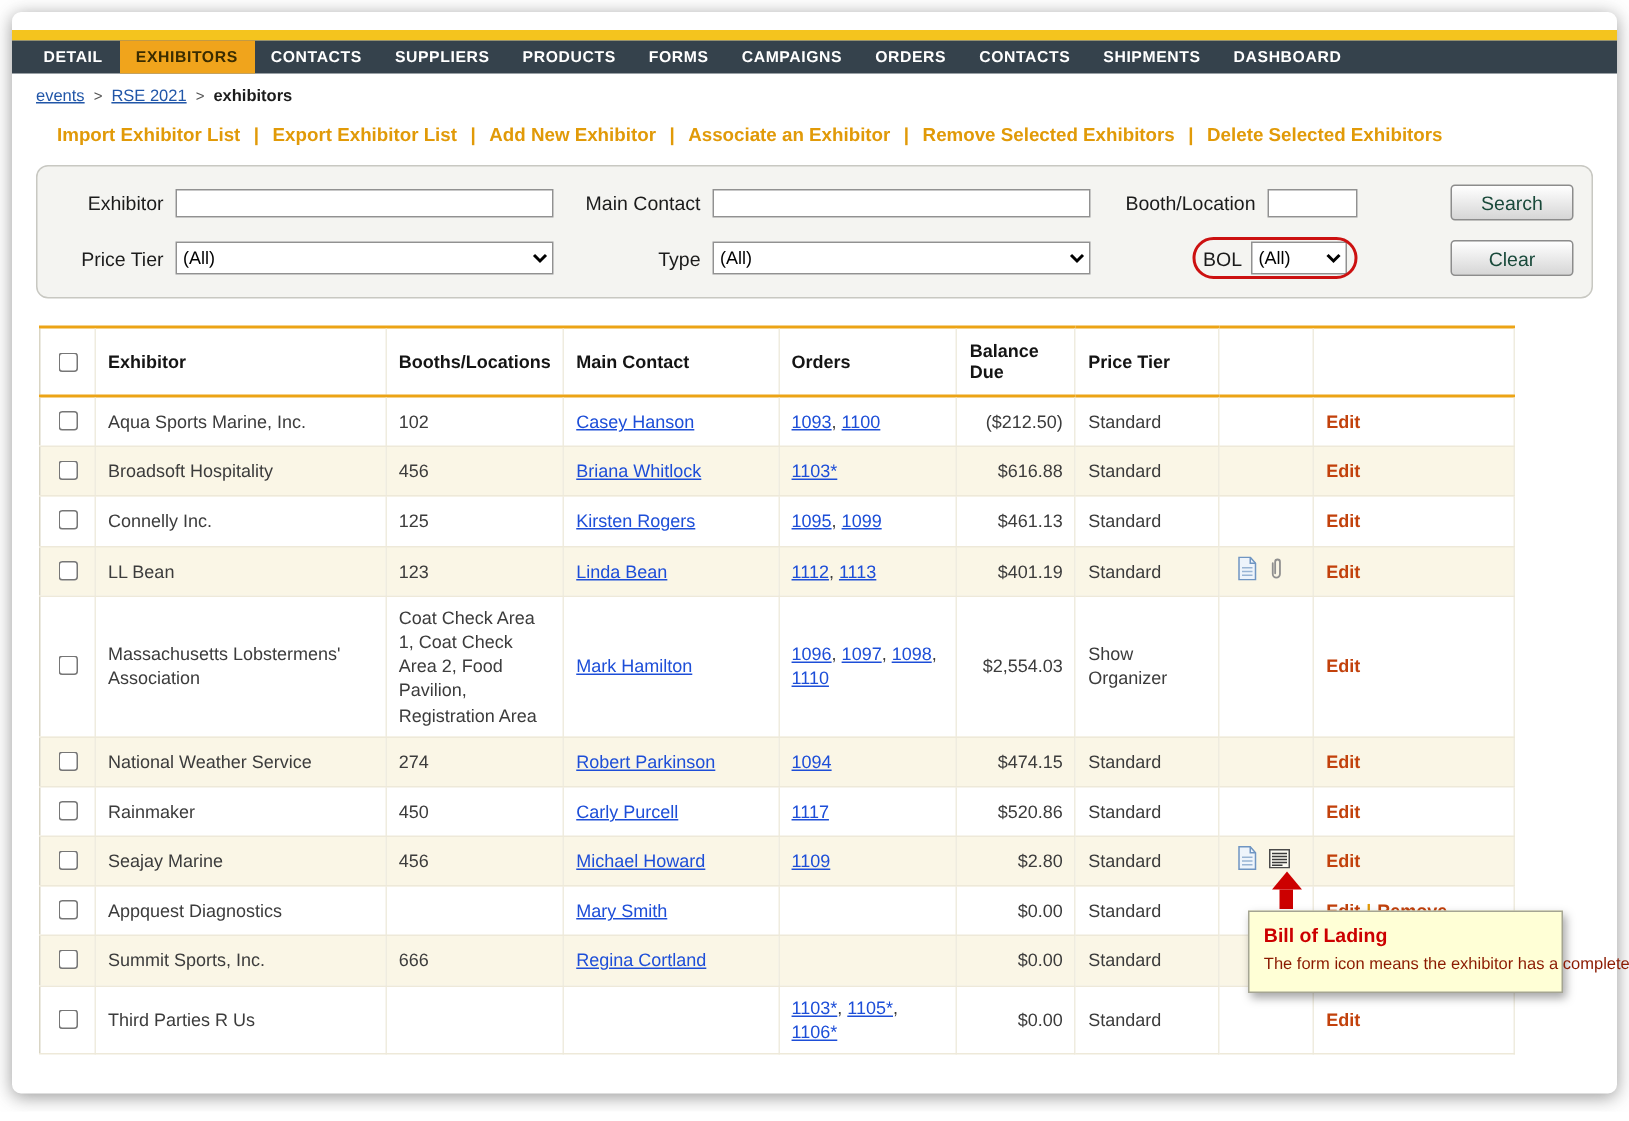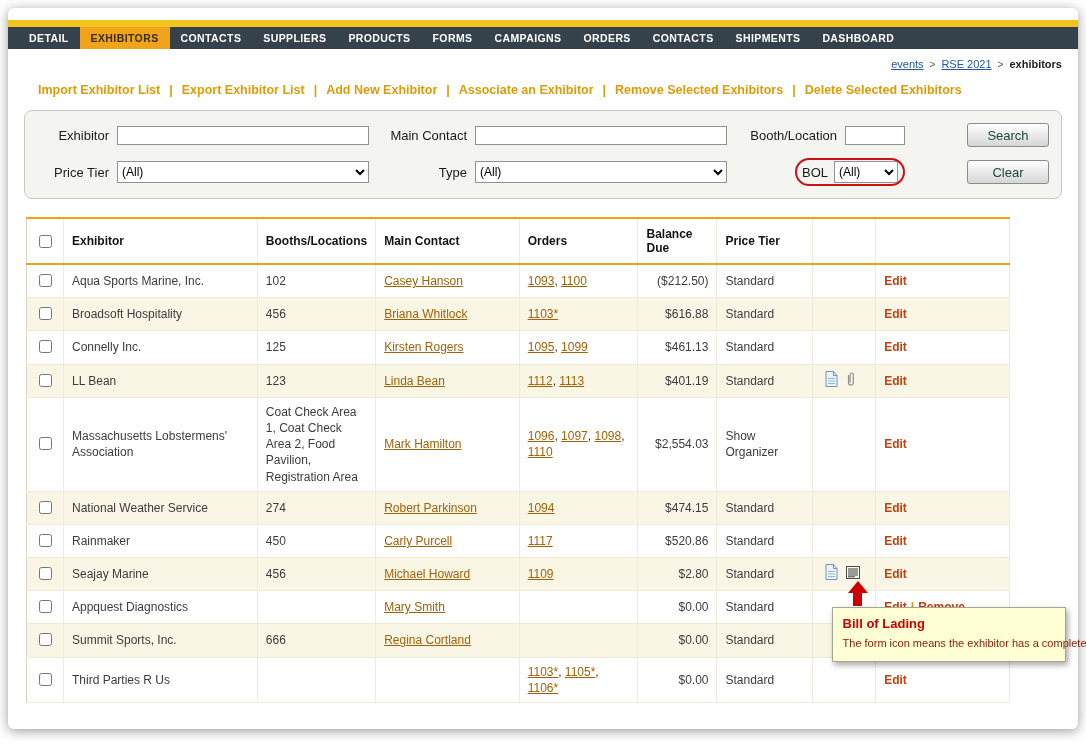--- a/index.html
+++ b/index.html
@@ -22,21 +22,21 @@
   .tab.active { background: #f2b01d; color: #453300; border-color: #c79a1e; }
   .goldbar { height: 7px; background: #f4c41e; }
   
   .subnav { background: #35424c; display: flex; align-items: stretch; padding-left: 10px; }
   .subnav-item {
     color: #fff; font-size: 10.5px; font-weight: bold; letter-spacing: .4px;
     padding: 5px 11px; cursor: pointer; display: flex; align-items: center;
   }
   .subnav-item.active { background: #f0a41c; color: #3a2c00; }
   
-  .breadcrumb { padding: 9px 16px 2px; font-size: 11px; color: #444; text-align: right; }
+  .breadcrumb { padding: 9px 16px 2px; font-size: 11px; color: #444; }
   .breadcrumb a { color: #2156a8; text-decoration: underline; cursor: pointer; }
   .breadcrumb .sep { margin: 0 6px; color: #555; font-size: 10px; }
   .breadcrumb .crumb-last { font-weight: bold; color: #1c1c1c; }
   .page-title { margin: 8px 16px 2px; font-size: 15.5px; font-weight: bold; color: #1c1c1c; }
   
   .actions { padding: 11px 16px 9px 30px; font-size: 12.5px; font-weight: bold; }
   .actions a { color: #e19a08; text-decoration: none; cursor: pointer; }
   .actions .pipe { color: #e19a08; margin: 0 9px; }
   
   .filter-panel {
@@ -63,28 +63,28 @@
     border-top: 2px solid #eca416; border-bottom: 2px solid #eca416; border-right: 1px solid #efecdf;
     background: #fff; font-weight: bold; text-align: left; padding: 8px 8px; color: #141414; font-size: 12px;
   }
   table.grid td {
     padding: 6px 8px; border-bottom: 1px solid #eee9d9; border-right: 1px solid #efecdf;
     color: #3c3c3c; vertical-align: middle; line-height: 1.35;
   }
   tbody tr:nth-child(even) { background: #faf6e6; }
   td.num { text-align: right; }
   .cell-check { text-align: center; width: 26px; }
-  a.blue { color: #a16207; text-decoration: underline; cursor: pointer; }
+  a.blue { color: #1d4ed8; text-decoration: underline; cursor: pointer; }
   a.gold-link { color: #c2410c; font-weight: bold; text-decoration: none; cursor: pointer; }
   .gold-sep { color: #e19a08; font-weight: bold; margin: 0 4px; }
   .icons-cell { white-space: nowrap; }
   .tbl-icon { display: inline-block; margin: 0 4px; vertical-align: middle; cursor: pointer; }
   .bol-anchor { position: relative; }
   
-  .callout { position: absolute; top: 15px; left: -14px; width: 234px; z-index: 40; }
+  .callout { position: absolute; top: 15px; left: -14px; width: 210px; z-index: 40; }
   .arrow { margin-left: 16px; width: 20px; }
   .arrow-head { width: 0; height: 0; border-left: 10px solid transparent; border-right: 10px solid transparent; border-bottom: 12px solid #cc0000; }
   .arrow-stem { width: 9px; height: 13px; background: #cc0000; margin-left: 5px; }
   .callout-box {
     background: #ffffd6; border: 1px solid #a5a593; box-shadow: 2px 3px 6px rgba(0,0,0,.35);
     padding: 7px 10px 9px; margin-top: 1px;
   }
   .callout-title { color: #cc0000; font-weight: bold; font-size: 13px; margin-bottom: 4px; }
   .callout-body { color: #8b1a00; font-size: 11px; line-height: 1.4; }
 </style>

